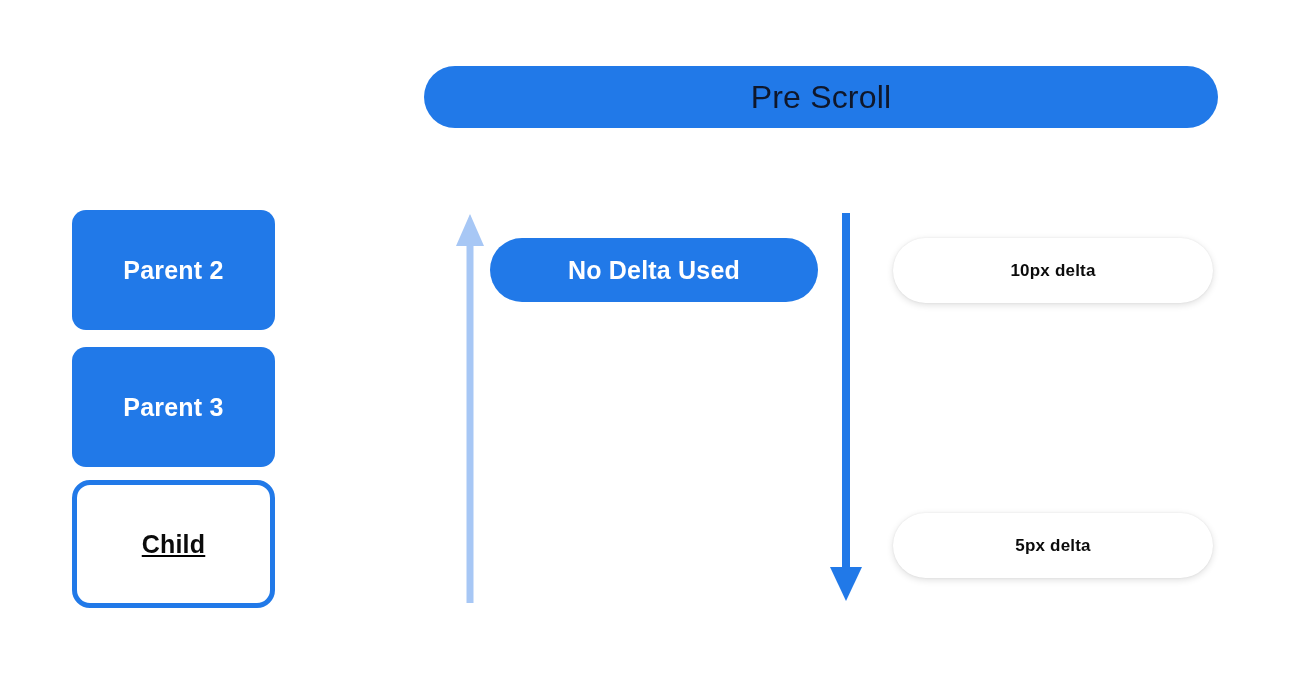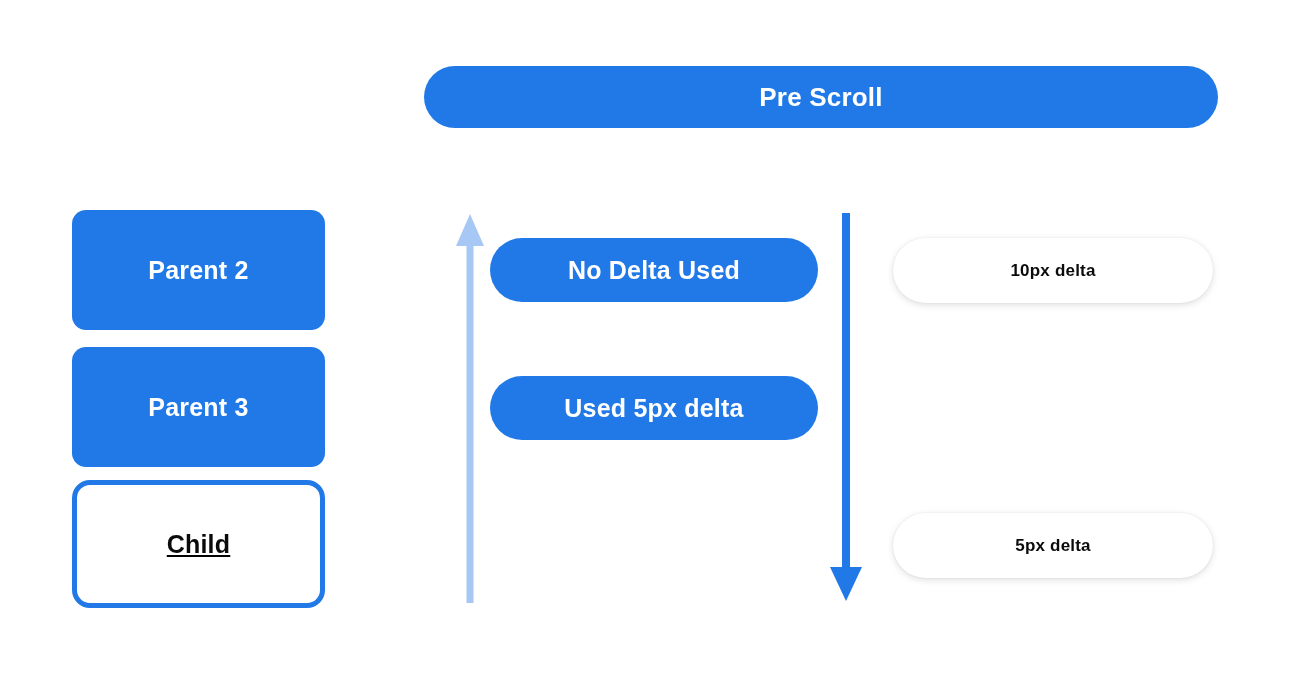--- a/index.html
+++ b/index.html
@@ -26,31 +26,31 @@
     top: 66px;
     width: 794px;
     height: 62px;
     background: #2179e8;
     border-radius: 31px;
     display: flex;
     align-items: center;
     justify-content: center;
   }
   .banner-label {
-    color: #ffffff;
-    font-size: 26px;
-    font-weight: bold;
+    color: #0f172a;
+    font-size: 32px;
+    font-weight: normal;
     letter-spacing: 0.2px;
   }
 
   
   .stack-box {
     position: absolute;
     left: 72px;
-    width: 253px;
+    width: 203px;
     border-radius: 14px;
     display: flex;
     align-items: center;
     justify-content: center;
     box-sizing: border-box;
   }
   .stack-box.filled {
     background: #2179e8;
   }
   .stack-box.outlined {
@@ -150,23 +150,20 @@
 
   <svg class="arrow" style="left:827px; top:205px;" width="44" height="404" viewBox="0 0 44 404">
     <rect x="15" y="8" width="8" height="356" fill="#2179e8"></rect>
     <polygon points="19,396 3,362 35,362" fill="#2179e8"></polygon>
   </svg>
 
   <div class="pill-blue" id="pill-no-delta">
     <span class="pill-label">No Delta Used</span>
   </div>
 
-  <div class="pill-blue" id="pill-used-5px">
-    <span class="pill-label">Used 5px delta</span>
-  </div>
 
   <div class="pill-white" id="pill-10px-delta">
     <span class="pill-label">10px delta</span>
   </div>
 
   <div class="pill-white" id="pill-5px-delta">
     <span class="pill-label">5px delta</span>
   </div>
 
 </div>

